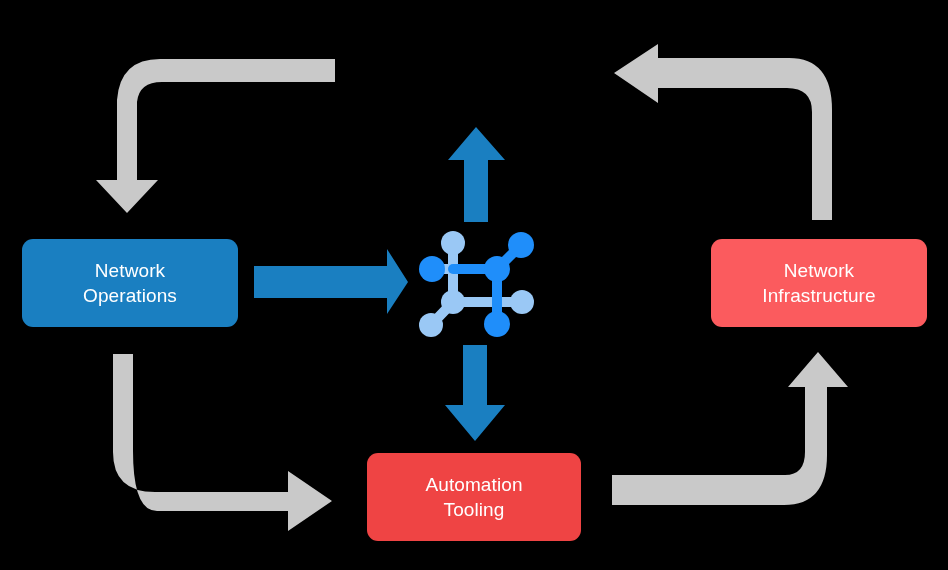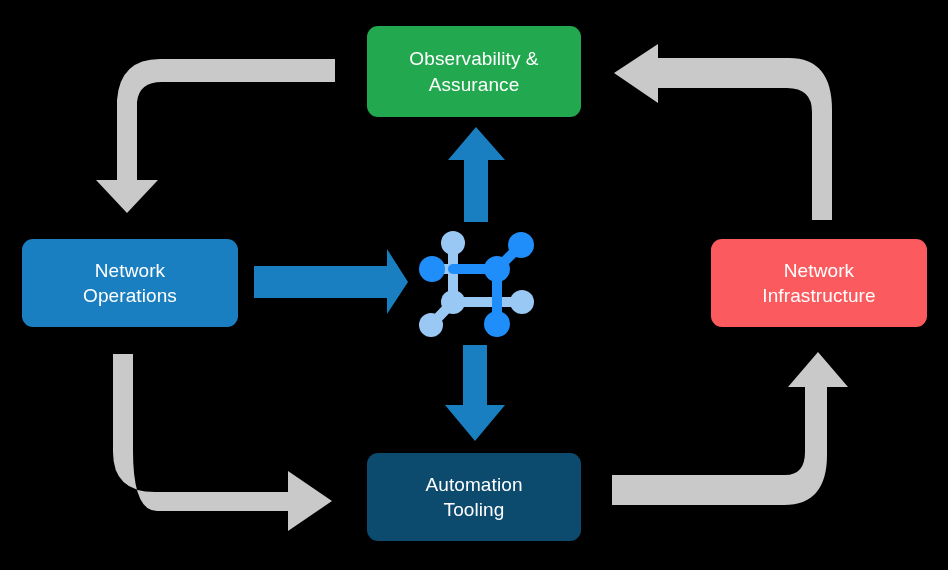--- a/index.html
+++ b/index.html
@@ -118,33 +118,29 @@
       <circle cx="12" cy="106" r="12" fill="#9ac8f5"></circle>
       <circle cx="103" cy="83" r="12" fill="#9ac8f5"></circle>
 
       <circle cx="13" cy="50" r="13" fill="#1f8efa"></circle>
       <circle cx="78" cy="50" r="13" fill="#1f8efa"></circle>
       <circle cx="102" cy="26" r="13" fill="#1f8efa"></circle>
       <circle cx="78" cy="105" r="13" fill="#1f8efa"></circle>
     </g>
   </svg>
 
-  <div class="node-box" id="box-observability" style="background:#22a84f;">
-    <span class="box-label">Observability &amp;
-Assurance</span>
-  </div>
 
   <div class="node-box" id="box-operations" style="background:#1a7fc1;">
     <span class="box-label">Network
 Operations</span>
   </div>
 
   <div class="node-box" id="box-infrastructure" style="background:#fb5b5e;">
     <span class="box-label">Network
 Infrastructure</span>
   </div>
 
-  <div class="node-box" id="box-automation" style="background:#0c4a6e;">
+  <div class="node-box" id="box-automation" style="background:#ef4444;">
     <span class="box-label">Automation
 Tooling</span>
   </div>
 
 </div>
 
 </body></html>

